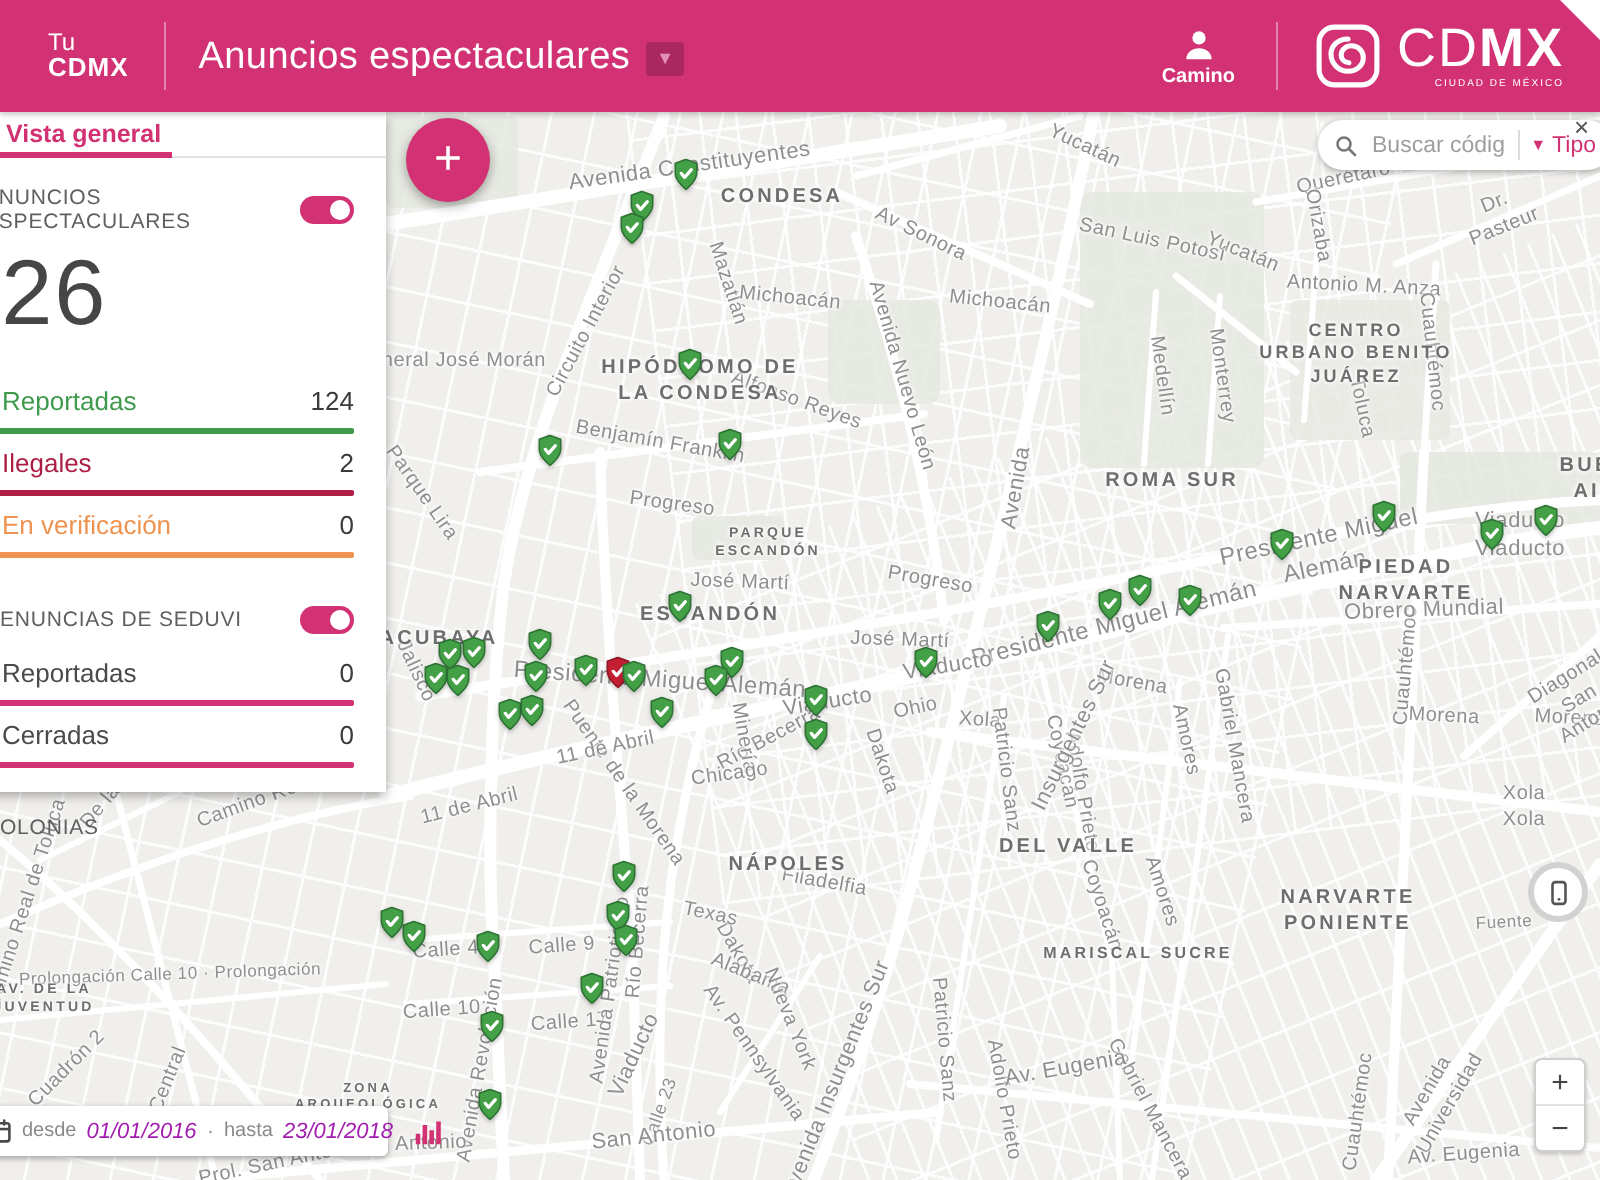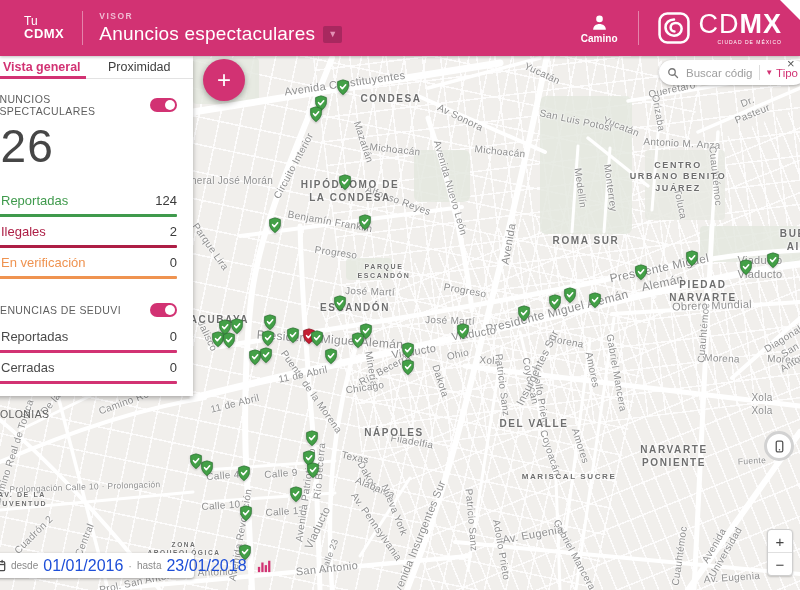--- a/index.html
+++ b/index.html
@@ -93,21 +93,21 @@
   .stat-label{font-size:13px;}
   .stat-value{font-size:13px;color:#3b3b3b;}
   .stat-bar{height:3px;margin-top:6px;border-radius:1px;}
   .colonias{margin-top:24px;}
 
   
   .datebar{position:absolute;left:-14px;top:553px;width:208px;height:25px;background:#fff;border-radius:3px;
            box-shadow:0 1px 3px rgba(0,0,0,.35);z-index:45;display:flex;align-items:center;
            padding:0 7px;box-sizing:border-box;gap:5px;cursor:pointer;}
   .dlab{font-size:10px;color:#8a8a8a;}
-  .dval{font-size:16px;color:#1d4ed8;}
+  .dval{font-size:11px;color:#a21caf;font-style:italic;}
   .ddot{font-size:11px;color:#999;}
   .dspace{flex:1;}
 </style>
 </head>
 <body>
 
 <div class="stage">
 
   <div class="map">
     <div class="grid g1"></div>
@@ -559,21 +559,20 @@
 
   </div>
 
   <header>
     <div class="hlogo">
       <div class="hl1">Tu</div>
       <div class="hl2">CDMX</div>
     </div>
     <div class="hdiv"></div>
     <div class="htitle">
-      <div class="visor">VISOR</div>
       <div class="trow">
         <span class="ttext">Anuncios espectaculares</span>
         <button class="caretbox">
           <span class="caret">▼</span>
         </button>
       </div>
     </div>
     <div class="hspacer"></div>
     <div class="huser">
       <svg width="19" height="19" viewBox="0 0 24 24">
@@ -592,21 +591,20 @@
         <span class="bcd">CD</span><span class="bmx">MX</span>
         <div class="bsub">CIUDAD DE MÉXICO</div>
       </div>
     </div>
     <div class="corner"></div>
   </header>
 
   <aside class="panel">
     <div class="tabs">
       <div class="tab tab1 active">Vista general</div>
-      <div class="tab tab2">Proximidad</div>
     </div>
     <div class="pcontent">
       <div class="secrow">
         <span class="seclabel">ANUNCIOS ESPECTACULARES</span>
         <span class="toggle"></span>
       </div>
       <div class="bignum">126</div>
       <div class="stats" id="billboard-stats">
           <div class="stat">
             <div class="stat-top">

